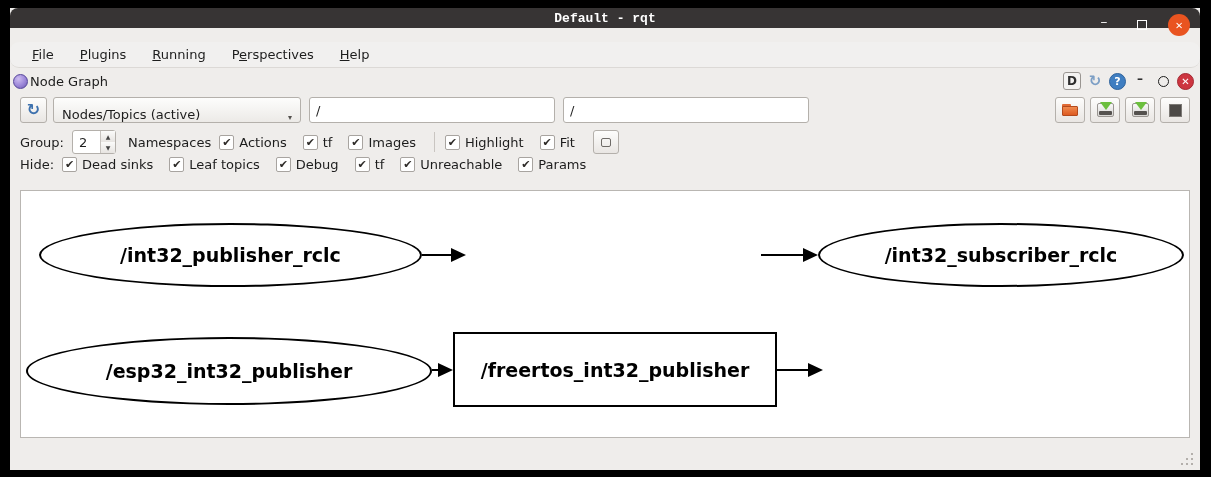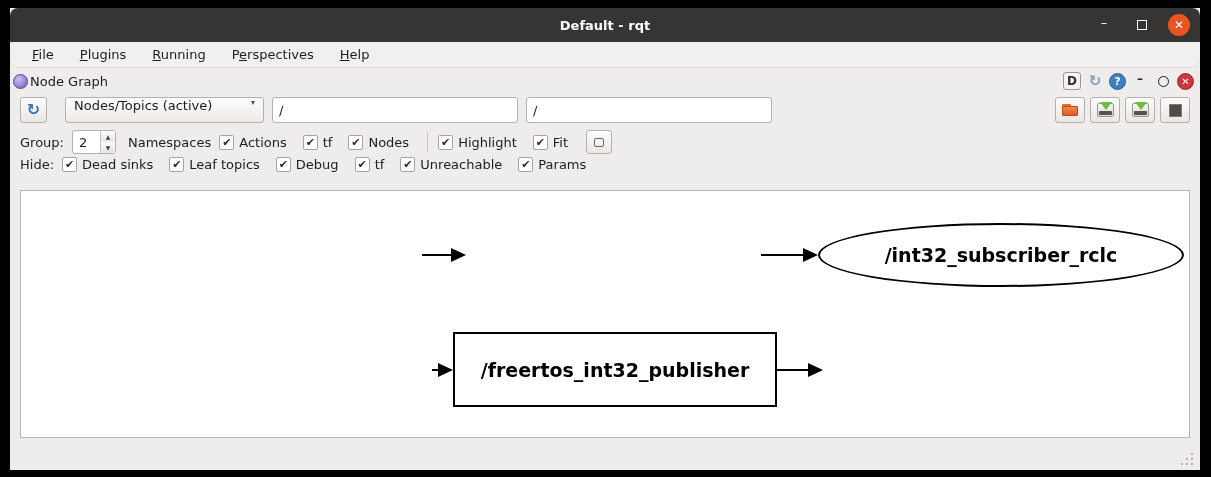--- a/index.html
+++ b/index.html
@@ -3,23 +3,23 @@
 <meta charset="utf-8">
 <style>
   * { margin:0; padding:0; box-sizing:border-box; }
   html,body { width:1211px; height:477px; background:#000; overflow:hidden;
               font-family:"DejaVu Sans","Liberation Sans",sans-serif; }
 
   .window { position:absolute; left:10px; top:8px; width:1190px; height:462px;
             background:#efedeb; }
 
   
-  .titlebar { position:absolute; left:0; top:0; width:100%; height:34px;
+  .titlebar { position:absolute; left:0; top:0; width:100%; height:20px;
               background:#373434; border-radius:8px 8px 0 0;
-              display:flex; align-items:center; }
+              display:flex; align-items:center;font-family:Liberation Mono, monospace; }
   .titlebar-title { position:absolute; left:0; right:0; text-align:center;
                     color:#ffffff; font-weight:bold; font-size:13px; }
   .win-controls { position:absolute; right:10px; top:0; height:34px;
                   display:flex; align-items:center; gap:14px; }
   .win-btn { width:24px; height:24px; display:flex; align-items:center; justify-content:center;
              color:#fff; font-size:13px; cursor:default; }
   .win-btn.min span { position:relative; top:-3px; }
   .win-btn.max i { width:10px; height:10px; border:1px solid #fff; display:block; }
   .win-btn.close { width:22px; height:22px; border-radius:50%; background:#e95420;
                    font-size:12px; font-weight:bold; }
@@ -51,23 +51,23 @@
                  font-weight:bold; font-size:10px; border:1px solid #a42831; }
 
   
   .toolbar { position:absolute; left:0; top:88px; width:100%; height:28px;
              display:flex; align-items:center; padding:0 10px; }
   .tbtn { height:26px; border:1px solid #b4b0ab; border-radius:3px;
           background:linear-gradient(#fdfdfc,#e9e6e3);
           display:flex; align-items:center; justify-content:center; }
   .refresh-btn { width:27px; margin-right:6px; }
   .refresh-glyph { color:#3f72ae; font-weight:bold; font-size:16px; line-height:1; }
-  .combo { width:199px; height:26px; border:1px solid #b4b0ab; border-radius:3px;
-           background:linear-gradient(#fdfdfc,#eceae7); display:flex; align-items:flex-start;
-           padding:0 8px; margin-right:8px; font-size:13px; color:#1d1d1d;margin-left:12px; }
+  .combo { width:248px; height:26px; border:1px solid #b4b0ab; border-radius:3px;
+           background:linear-gradient(#fdfdfc,#eceae7); display:flex; align-items:flex-end;
+           padding:0 8px; margin-right:8px; font-size:13px; color:#1d1d1d; }
   .combo-arrow { margin-left:auto; font-size:8px; color:#55524f; }
   .filter-input { width:246px; height:26px; border:1px solid #b4b0ab; border-radius:3px;
                   background:#fff; font-size:13px; padding:0 6px; margin-right:8px;
                   font-family:inherit; color:#1d1d1d; }
   .toolbar-right { margin-left:auto; display:flex; gap:5px; }
   .tbtn.icon28 { width:30px; }
   .folder-icon { position:relative; width:16px; height:12px; }
   .folder-icon .back { position:absolute; left:0; top:0; width:9px; height:3px;
                        background:#e06b35; border-radius:1px 1px 0 0; }
   .folder-icon .front { position:absolute; left:0; top:2px; width:16px; height:10px;
@@ -229,21 +229,21 @@
     <span class="checkbox">
       <span class="cb-box">✔</span>
       <span>Actions</span>
     </span>
     <span class="checkbox">
       <span class="cb-box">✔</span>
       <span>tf</span>
     </span>
     <span class="checkbox">
       <span class="cb-box">✔</span>
-      <span>Nodes</span>
+      <span>Images</span>
     </span>
     <span class="vsep"></span>
     <span class="checkbox">
       <span class="cb-box">✔</span>
       <span>Highlight</span>
     </span>
     <span class="checkbox">
       <span class="cb-box">✔</span>
       <span>Fit</span>
     </span>
@@ -274,21 +274,23 @@
       <span class="cb-box">✔</span>
       <span>Unreachable</span>
     </span>
     <span class="checkbox">
       <span class="cb-box">✔</span>
       <span>Params</span>
     </span>
   </div>
 
   <div class="canvas">
+    <div id="n0" class="gnode ellipse">/int32_publisher_rclc</div>
     <div id="n2" class="gnode ellipse">/int32_subscriber_rclc</div>
+    <div id="n3" class="gnode ellipse">/esp32_int32_publisher</div>
     <div id="n4" class="gnode box">/freertos_int32_publisher</div>
 
     <div id="e0l" class="edge-line"></div>
     <div id="e0h" class="edge-head"></div>
     <div id="e1l" class="edge-line"></div>
     <div id="e1h" class="edge-head"></div>
     <div id="e2l" class="edge-line"></div>
     <div id="e2h" class="edge-head"></div>
     <div id="e3l" class="edge-line"></div>
     <div id="e3h" class="edge-head"></div>

